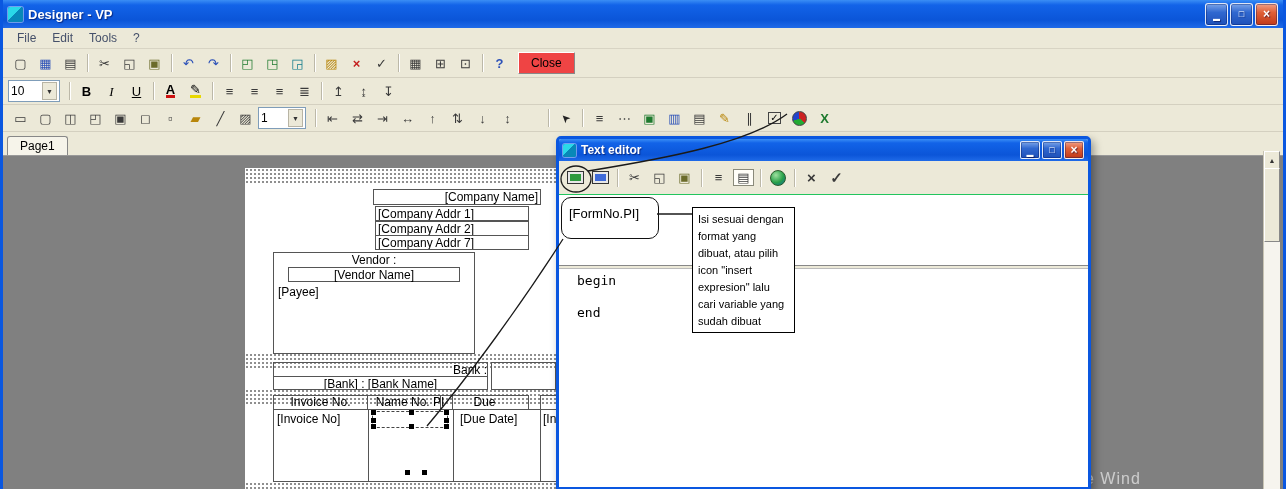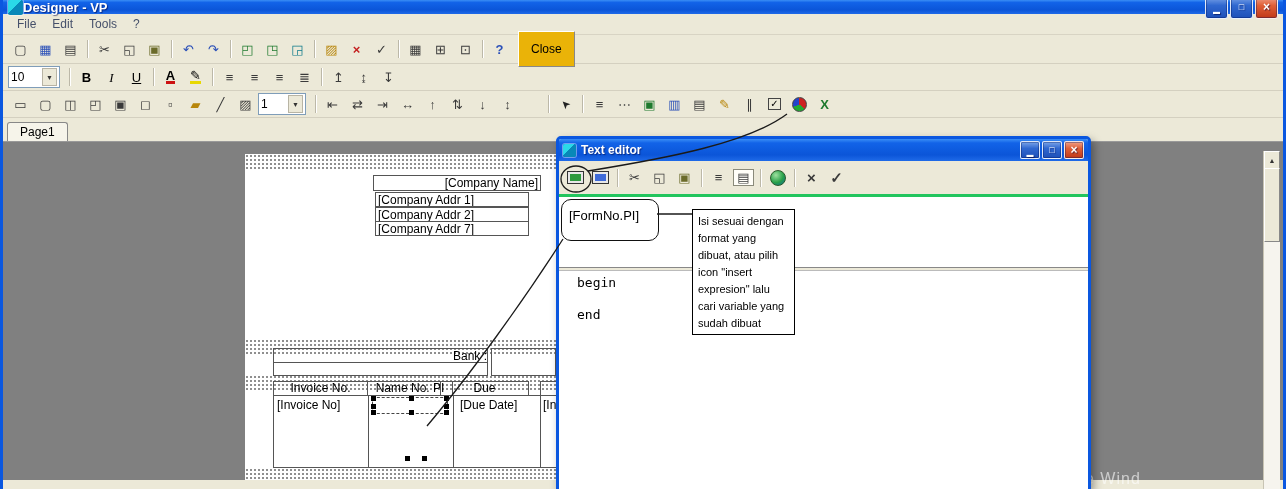--- a/index.html
+++ b/index.html
@@ -2,21 +2,21 @@
 <html><head>
 <meta charset="utf-8">
 <style>
   html,body{margin:0;padding:0}
   body{
     width:1286px;height:489px;position:relative;overflow:hidden;
     background:#808080;font-family:"Liberation Sans",sans-serif;font-size:12px;color:#000;
   }
   .win{position:absolute;inset:0;border-left:3px solid #0a57e0;border-right:3px solid #0a57e0;box-sizing:border-box;background:#ece9d8}
   
-  .titlebar{height:14px;display:flex;align-items:center;padding:0 5px;
+  .titlebar{height:28px;display:flex;align-items:center;gap:5px;padding:0 5px;
     background:linear-gradient(180deg,#3a8ef5 0%,#1263e8 18%,#0b55d8 72%,#1f6ae8 100%);
     color:#fff;font-weight:bold;font-size:13px;text-shadow:1px 1px 1px rgba(0,0,60,.55)}
   .appicon{width:15px;height:15px;border-radius:2px;background:linear-gradient(135deg,#2ad8e8 0 45%,#0888b8 45% 100%);box-shadow:0 0 0 1px rgba(255,255,255,.4)}
   .appicon.small{width:13px;height:13px}
   .wbtns{margin-left:auto;display:flex;gap:2px}
   .xpbtn{width:21px;height:21px;border-radius:3px;border:1px solid rgba(255,255,255,.85);
     display:flex;align-items:center;justify-content:center;color:#fff;font-size:10px;font-weight:bold;
     background:linear-gradient(180deg,#7ba4e8 0%,#3068d0 40%,#1e50b8 100%);box-shadow:inset 0 0 0 1px rgba(0,20,90,.35)}
   .xpbtn.close{background:linear-gradient(180deg,#f0a088 0%,#e06038 40%,#c03818 100%)}
   .xpbtn.sm{width:18px;height:16px;border-radius:2px;font-size:9px}
@@ -28,21 +28,21 @@
   .menu-item{padding:2px 8px;color:#45506a}
   
   .tbar{background:#ece9d8;display:flex;align-items:center;padding-left:5px;border-bottom:1px solid #d4d0c0}
   .tbar.r1{height:28px}.tbar.r2{height:26px}.tbar.r3{height:26px}
   .tbgroup{display:flex;align-items:center}
   .tbtn{width:23px;height:22px;border:1px solid transparent;background:transparent;padding:0;margin:0 1px;
     display:flex;align-items:center;justify-content:center;cursor:default}
   .ic{font-size:13px;line-height:1}
   .tsep{width:1px;height:18px;background:#bcb8a8;box-shadow:1px 0 0 #fff;margin:0 4px;display:inline-block}
   .sp14{width:24px;display:inline-block}
-  .pushbtn{margin-left:6px;height:36px;padding:0 12px;background:#eab308;border:1px solid #888;
+  .pushbtn{margin-left:6px;height:22px;padding:0 12px;background:#ef4444;border:1px solid #888;
     border-top-color:#fff;border-left-color:#fff;font-family:"Liberation Sans",sans-serif;font-size:12px}
   .combo{display:flex;align-items:center;height:20px;background:#fff;border:1px solid #7f9db9;padding:0 2px;gap:4px;margin-right:5px}
   .combo .cval{white-space:nowrap}
   .combo .dd{font-size:7px;color:#333;background:#ece9d8;border:1px solid #b8b4a4;width:13px;height:16px;
     display:flex;align-items:center;justify-content:center;margin-left:auto}
   .combo .tt{font-weight:bold;color:#444;font-size:11px}
   .wfont{width:152px}.wsize{width:46px}.wline{width:42px}
   
   .c-dark{color:#3a3a3a}.c-blue{color:#2b50b8}.c-green{color:#1e7a2e}.c-teal{color:#0d7a8a}
   .c-red{color:#c41f1f}.c-gold{color:#b8860b}.c-olive{color:#6b6b2a}
@@ -101,21 +101,21 @@
   .sbtn{height:16px;background:#ece9d8;border:1px solid #888;border-top-color:#fff;border-left-color:#fff;
     display:flex;align-items:center;justify-content:center;font-size:7px;color:#333}
   .sthumb{position:absolute;left:0;right:0;top:17px;height:72px;background:#ece9d8;border:1px solid #888;border-top-color:#fff;border-left-color:#fff}
   
   .dialog{position:absolute;left:556px;top:136px;width:535px;height:353px;box-sizing:border-box;
     border:3px solid #0a57e0;border-radius:5px 5px 0 0;background:#ece9d8;z-index:40;box-shadow:3px 4px 8px rgba(0,0,0,.35)}
   .dtitle{height:22px;display:flex;align-items:center;gap:5px;padding:0 4px;color:#fff;font-weight:bold;font-size:12px;
     text-shadow:1px 1px 1px rgba(0,0,60,.55);border-radius:2px 2px 0 0;
     background:linear-gradient(180deg,#3a8ef5 0%,#1263e8 18%,#0b55d8 72%,#1f6ae8 100%)}
   .dtoolbar{height:33px;display:flex;align-items:center;padding:0 4px;background:#ece9d8}
-  .dcontent{position:relative;height:292px;background:#fff;border-top:3px solid #22c55e;overflow:hidden}
+  .dcontent{position:relative;height:292px;background:#fff;border-top:1px solid #22c55e;overflow:hidden}
   .expr{position:absolute;left:10px;top:11px;font-size:13px}
   .annot-round{position:absolute;left:2px;top:2px;width:96px;height:40px;border:1px solid #111;border-radius:10px}
   .dsplit{position:absolute;left:0;right:0;top:70px;height:2px;background:#ece9d8;border-top:1px solid #888;border-bottom:1px solid #bbb}
   .code{position:absolute;left:18px;font-family:"DejaVu Sans Mono",monospace;font-weight:normal;font-size:13px}
   .code.begin{top:78px}.code.end{top:110px}
   .note{position:absolute;left:133px;top:12px;width:103px;height:126px;box-sizing:border-box;border:1px solid #000;
     background:#fff;padding:3px 5px;font-size:11px;line-height:1.55;z-index:5}
   
   .overlay{position:absolute;left:0;top:0;z-index:60;pointer-events:none}
 </style>
@@ -397,23 +397,29 @@
       <div class="band b1"></div>
       <div class="band b2"></div>
       <div class="band b3"></div>
       <div class="band b4"></div>
 
       <div class="dbox company-name">[Company Name]</div>
       <div class="dbox addr a1">[Company Addr 1]</div>
       <div class="dbox addr a2">[Company Addr 2]</div>
       <div class="dbox addr a3">[Company Addr 7]</div>
 
+      <div class="dbox vendor">
+        <div class="vlabel">Vendor :</div>
+        <div class="vname">[Vendor Name]</div>
+        <div class="payee">[Payee]</div>
+      </div>
 
       <div class="dbox bank">
         <div class="row1">Bank :</div>
+        <div class="row2">[Bank] : [Bank Name]</div>
       </div>
       <div class="dbox bankfrag"></div>
 
       <div class="itable">
         <div class="icell c1">Invoice No.</div>
         <div class="icell c2">Name No. PI</div>
         <div class="icell c3">Due</div>
         <div class="icell c4"></div>
         <div class="ibody">
           <div class="vline v1"></div>

